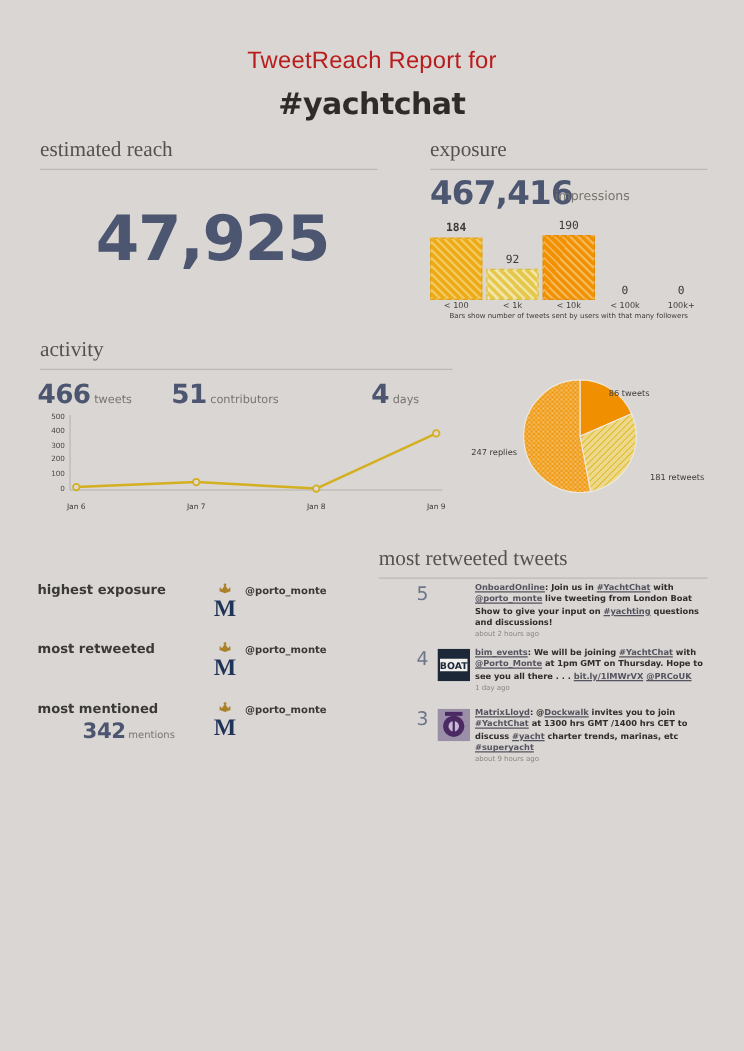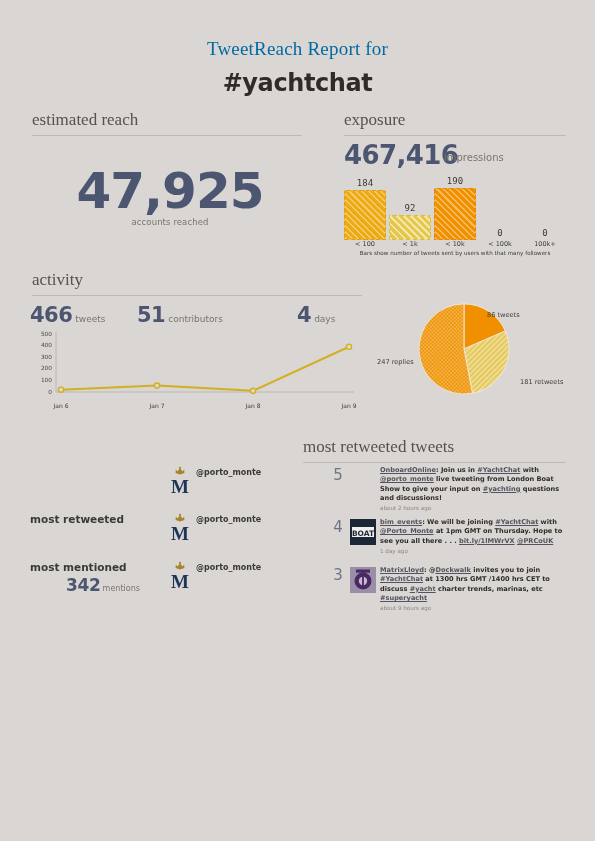--- a/index.html
+++ b/index.html
@@ -21,23 +21,23 @@
     width: 595px; height: 841px;
     background: #d9d6d3;
   }
 
   
   .report-header {
     text-align: center;
     padding-top: 38px;
   }
   .report-title {
-    font-family: Liberation Serif, serif;
+    font-family: Liberation Sans, sans-serif;
     font-size: 19px;
-    color: #0369a1;
+    color: #b91c1c;
     letter-spacing: 0.2px;
   }
   .report-hashtag {
     font-family: "DejaVu Sans", sans-serif;
     font-size: 24px;
     font-weight: bold;
     color: #2e2b29;
     margin-top: 9px;
     letter-spacing: -0.4px;
   }
@@ -273,30 +273,29 @@
 <div class="page">
 
   <div class="report-header">
     <div class="report-title">TweetReach Report for</div>
     <div class="report-hashtag">#yachtchat</div>
   </div>
 
   <div class="sec-head" style="left:32px; top:110px; width:270px;">estimated reach</div>
 
   <div class="bignum" id="estimated-reach-value">47,925</div>
-  <div class="sublabel" id="estimated-reach-label">accounts reached</div>
 
   <div class="sec-head" style="left:344px; top:110px; width:222px;">exposure</div>
 
   <div class="bignum" id="exposure-value">467,416</div>
   <div class="sublabel" id="exposure-unit">impressions</div>
 
   <div class="bar-chart">
 
-  <div class="bar-col" style="left: 0px;">
+  <div class="bar-col" style="left: 0px; font-weight: bold;">
         <div class="bar-val">184</div>
         <div class="bar-rect" style="height: 50.3579px; background: repeating-linear-gradient(45deg, rgba(255, 255, 255, 0.38) 0px, rgba(255, 255, 255, 0.38) 1.5px, rgba(255, 255, 255, 0) 1.5px, rgba(255, 255, 255, 0) 4.5px), rgb(237, 170, 18);"></div>
       </div>
       <div class="bar-col" style="left: 45px;">
         <div class="bar-val">92</div>
         <div class="bar-rect" style="height: 25.1789px; background: repeating-linear-gradient(45deg, rgba(255, 255, 255, 0.55) 0px, rgba(255, 255, 255, 0.55) 2px, rgba(255, 255, 255, 0) 2px, rgba(255, 255, 255, 0) 5px), rgb(229, 200, 73);"></div>
       </div>
       <div class="bar-col" style="left: 90px;">
         <div class="bar-val">190</div>
         <div class="bar-rect" style="height: 52px; background: repeating-linear-gradient(45deg, rgba(255, 255, 255, 0.38) 0px, rgba(255, 255, 255, 0.38) 1.5px, rgba(255, 255, 255, 0) 1.5px, rgba(255, 255, 255, 0) 4.5px), rgb(241, 145, 0);"></div>
@@ -378,20 +377,21 @@
         <path d="M50,50 L94.91469519685482,30.412500022370732 A49,49 0 0 1 59.194663597793564,98.12959756037245 Z" fill="url(#pRetweets)" stroke="#efe9df" stroke-width="1"></path>
         <path d="M50,50 L59.194663597793564,98.12959756037245 A49,49 0 1 1 49.99999999999999,1 Z" fill="url(#pRepliesX)" stroke="#efe9df" stroke-width="1"></path>
       </svg>
   </div>
   <div class="pie-label" style="left:487px; top:311px;">86 tweets</div>
   <div class="pie-label" style="left:520px; top:378px;">181 retweets</div>
   <div class="pie-label" style="left:377px; top:358px;">247 replies</div>
 
 
   <div class="contrib" style="top:466px;">
+    <div class="contrib-title">highest exposure</div>
     <svg class="avatar-m" viewBox="0 0 26 30">
       <path d="M13 2 L10.5 5.5 L8.8 3.6 L8.6 7 L13 8.6 L17.4 7 L17.2 3.6 L15.5 5.5 Z" fill="#a9822a"></path>
       <circle cx="13" cy="1.8" r="1.1" fill="#a9822a"></circle>
       <text x="13" y="27" font-family="Liberation Serif, serif" font-size="19" font-weight="bold" fill="#1f3558" text-anchor="middle">M</text>
     </svg>
     <div class="contrib-handle">@porto_monte</div>
   </div>
 
   <div class="contrib" style="top:513px;">
     <div class="contrib-title">most retweeted</div>

